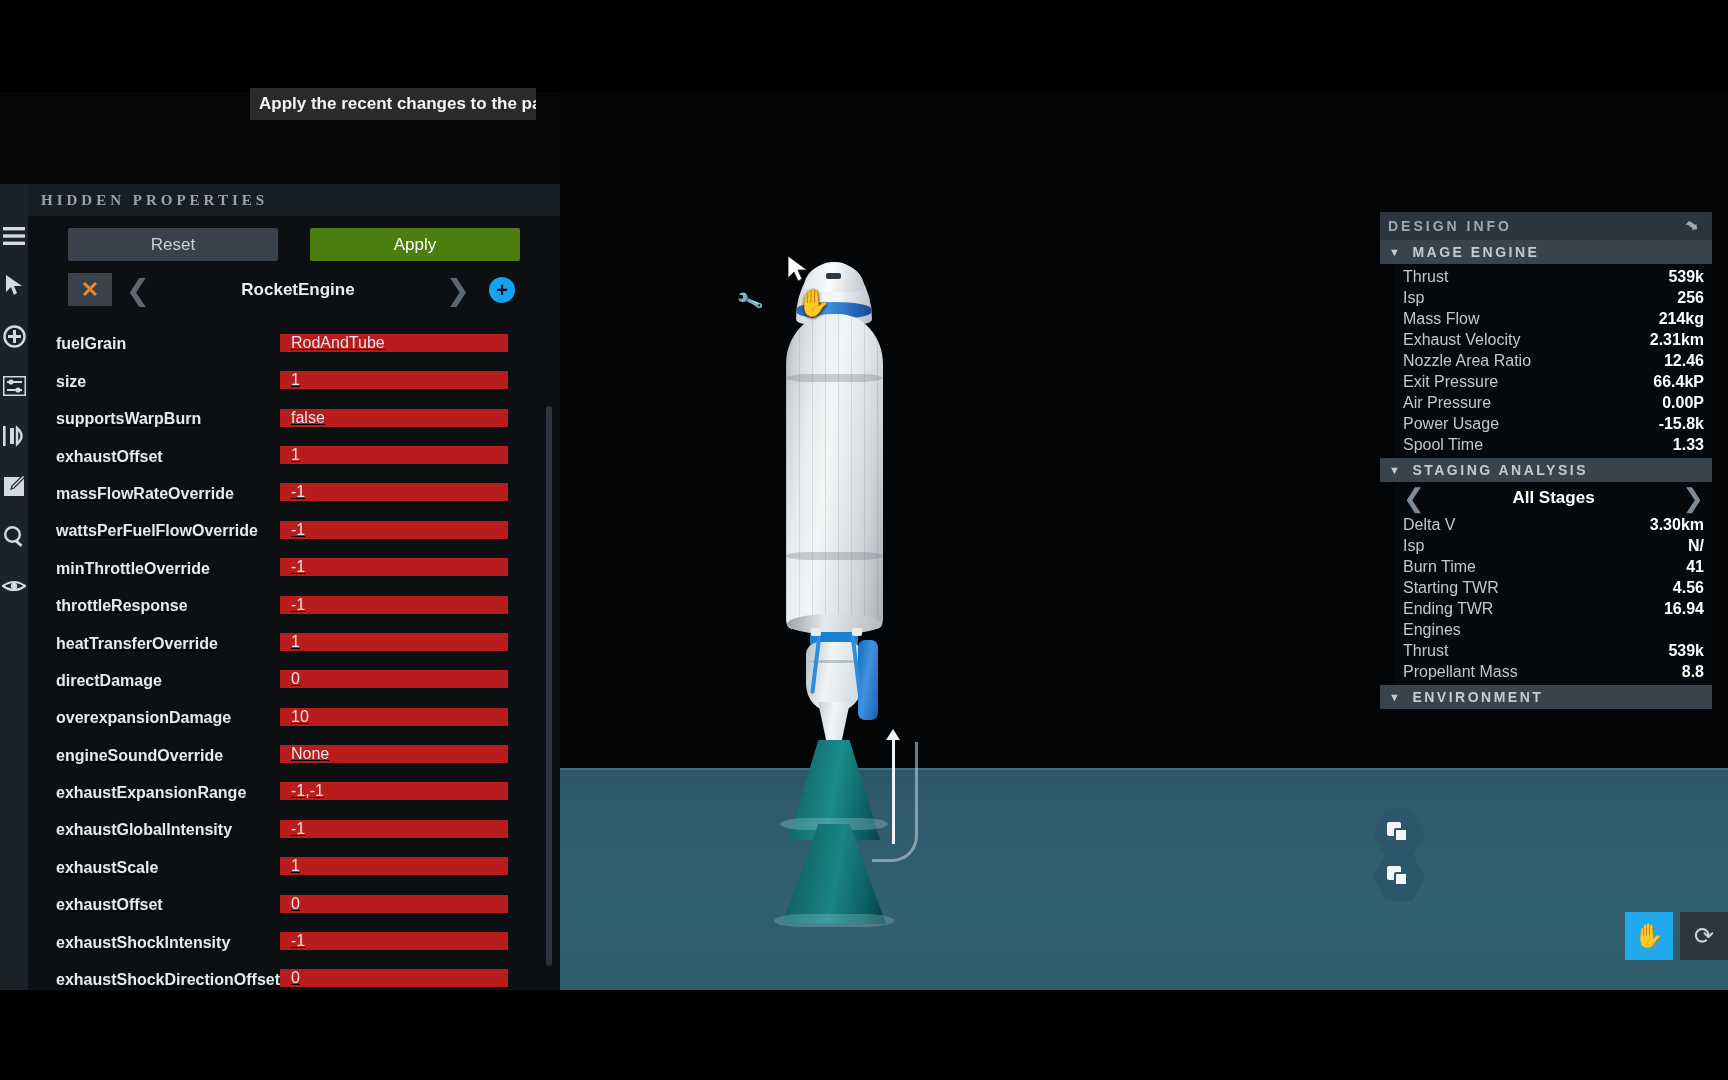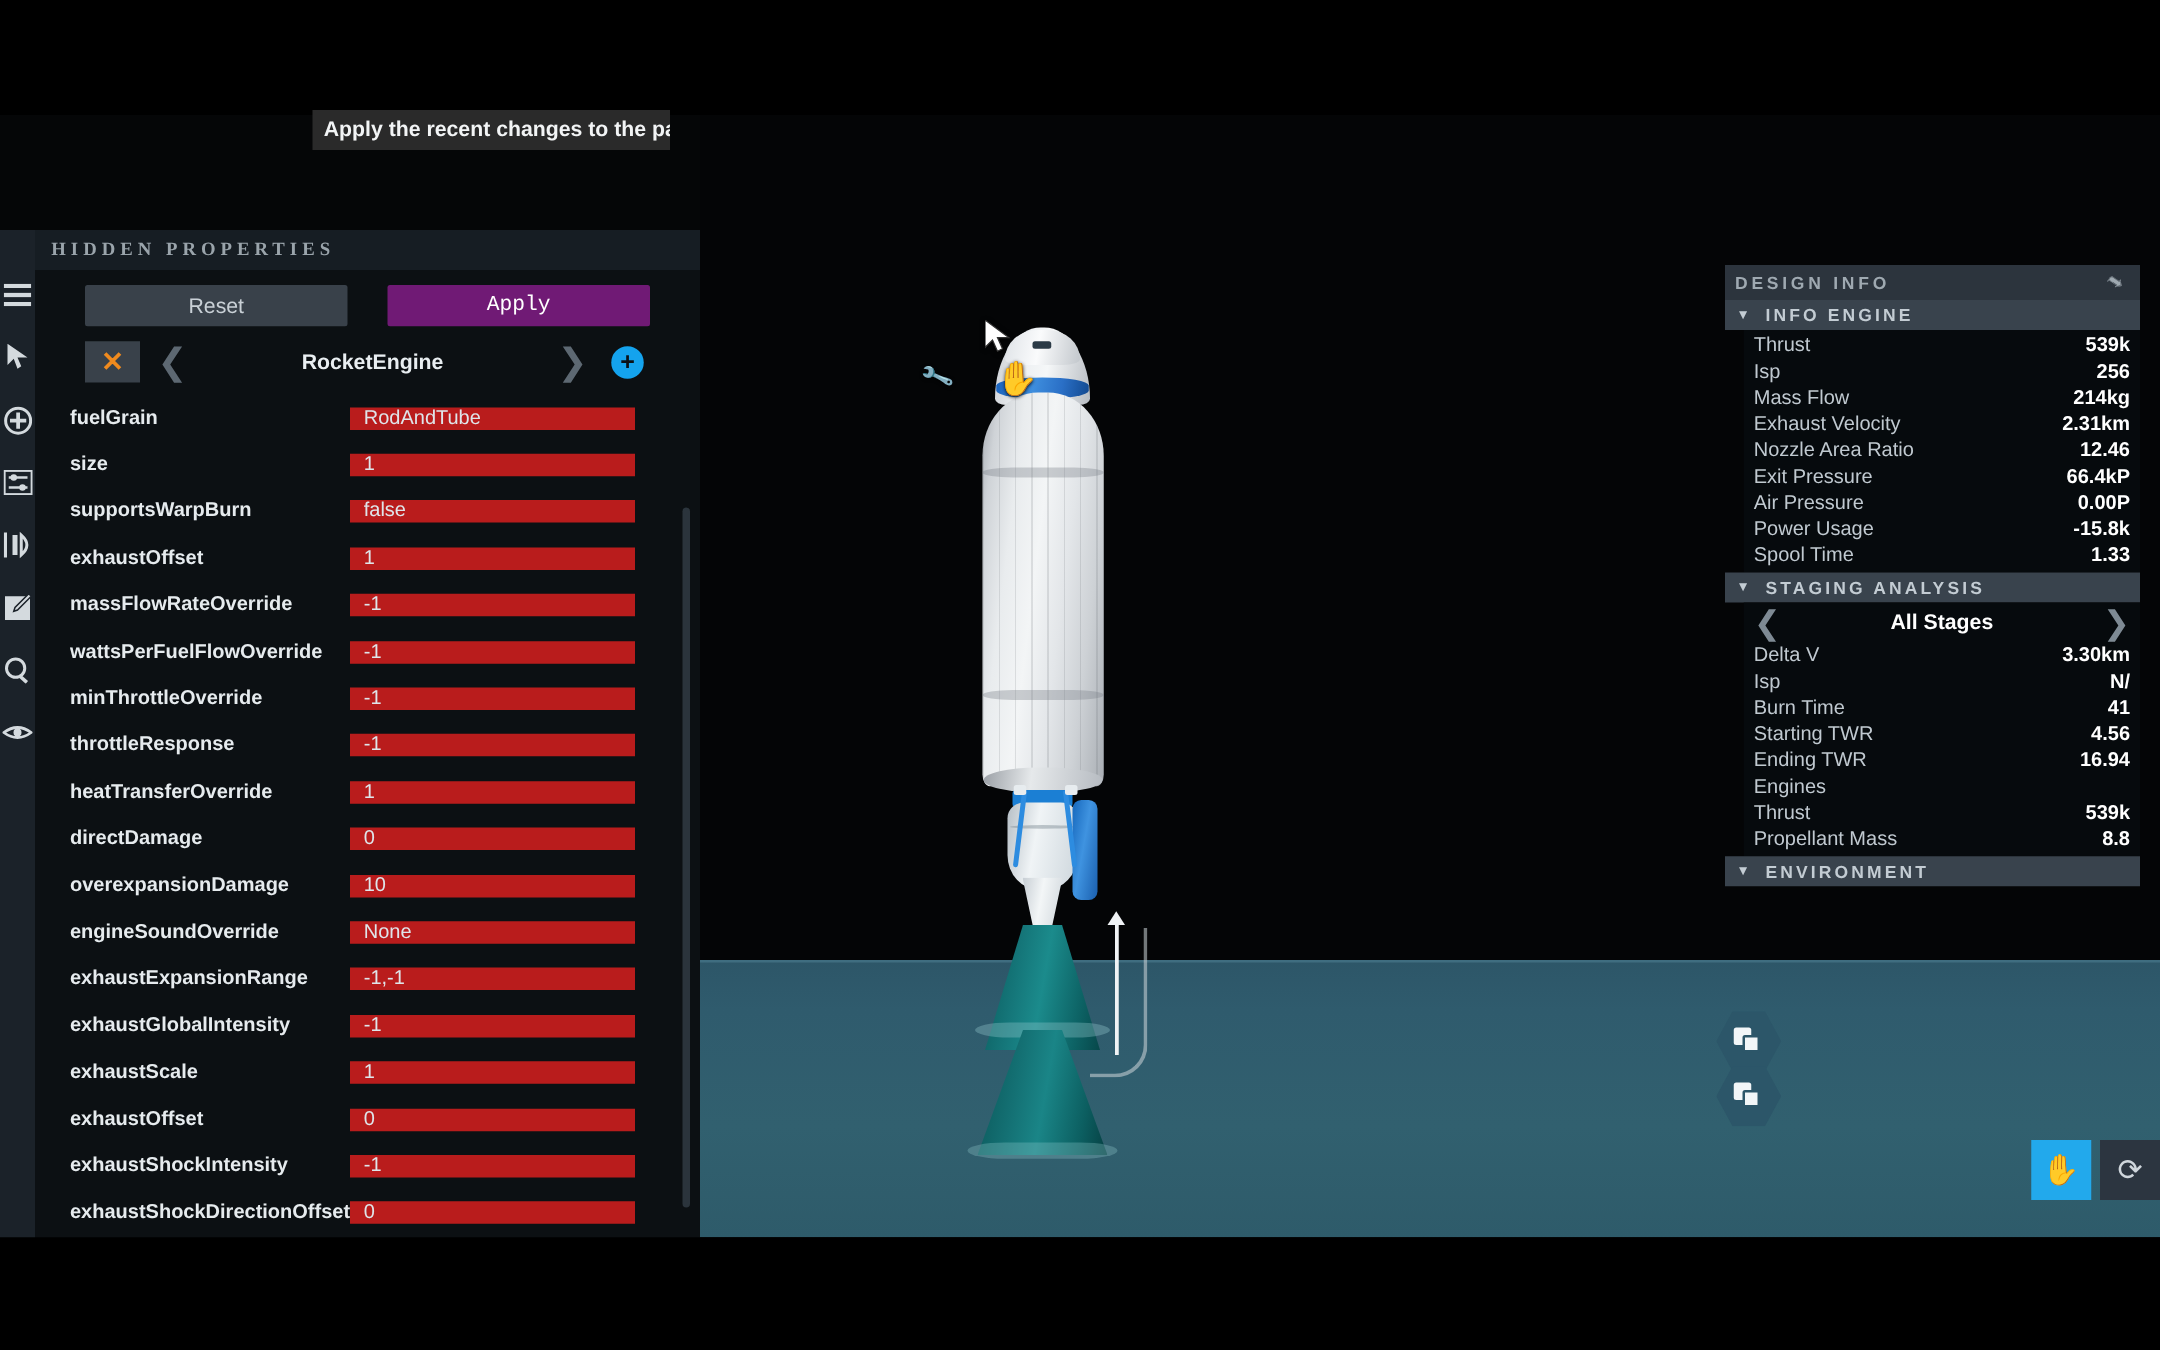--- a/index.html
+++ b/index.html
@@ -151,37 +151,37 @@
   .panel { position:absolute; left:28px; top:92px; width:532px; height:898px;
      background:#0c1013; z-index:25; overflow:hidden; }
   .panel-title { height:32px; line-height:32px; padding-left:13px;
      font-size:15px; letter-spacing:4px; color:#9aa4ab; font-weight:700;
      background:#161d23;font-family:Liberation Serif, serif; }
 
   .btn-row { display:flex; gap:32px; padding:12px 40px 0 40px;justify-content:space-between; }
   .btn { flex:1; height:33px; display:flex; align-items:center; justify-content:center;
      font-size:17px; border-radius:2px; cursor:pointer; }
   .btn-reset { background:#39414a; color:#c9d0d6; }
-  .btn-apply { background:#701a75; color:#ffffff;font-family:Liberation Mono, monospace; }
+  .btn-apply { background:#4d7c0f; color:#ffffff; }
 
   .nav-row { display:flex; align-items:center; padding:12px 40px 10px 40px; gap:8px; }
   .nav-close { width:44px; height:33px; background:#39414a; display:flex;
      align-items:center; justify-content:center; color:#f08a1e; font-size:22px;
      font-weight:700; cursor:pointer; }
   .nav-chev { width:36px; height:33px; display:flex; align-items:center;
      justify-content:center; color:#5d6872; font-size:29px; cursor:pointer; }
   .nav-title { flex:1; text-align:center; color:#e9eef1; font-size:17px; font-weight:600; }
   .nav-add { width:36px; height:33px; display:flex; align-items:center;
      justify-content:center; cursor:pointer; }
   .nav-add .circ { width:26px; height:26px; border-radius:50%; background:#14a3ee;
      color:#0b1116; font-size:20px; font-weight:700; display:flex; align-items:center;
      justify-content:center; line-height:1; }
 
   .prop-list { position:relative; margin-left:12px; width:508px; }
-  .prop-row { display:flex; align-items:center; height:37.4px; }
+  .prop-row { display:flex; align-items:flex-end; height:37.4px;text-decoration:underline; }
   .prop-key { width:240px; display:flex; align-items:center; padding-left:16px;
      font-size:16px; color:#e6ebee; font-weight:600; white-space:nowrap; }
   .prop-val { width:228px; background:#b91c1c; display:flex; align-items:center;
      padding-left:11px; font-size:16px; color:#dfe5ea; margin:1.6px 0;
      cursor:text; }
   .scrollbar { position:absolute; right:8px; top:222px; width:6px; height:560px;
      background:#2b343c; border-radius:3px; z-index:26; }
 
   
   .tooltip { position:absolute; left:250px; top:88px; height:32px; padding:0 9px;
@@ -427,21 +427,21 @@
     </div>
 
     <div class="design">
       <div class="design-head">
         <span>DESIGN INFO</span>
         <span class="pin">➦</span>
       </div>
       <div id="design-sections">
           <div class="sec-head">
             <span class="tri">▼</span>
-            <span>INFO ENGINE</span>
+            <span>MAGE ENGINE</span>
           </div>
           <div class="sec-body">
             <div class="dline">
               <span class="dlabel">Thrust</span>
               <span class="dval">539k</span>
             </div>
             <div class="dline">
               <span class="dlabel">Isp</span>
               <span class="dval">256</span>
             </div>

